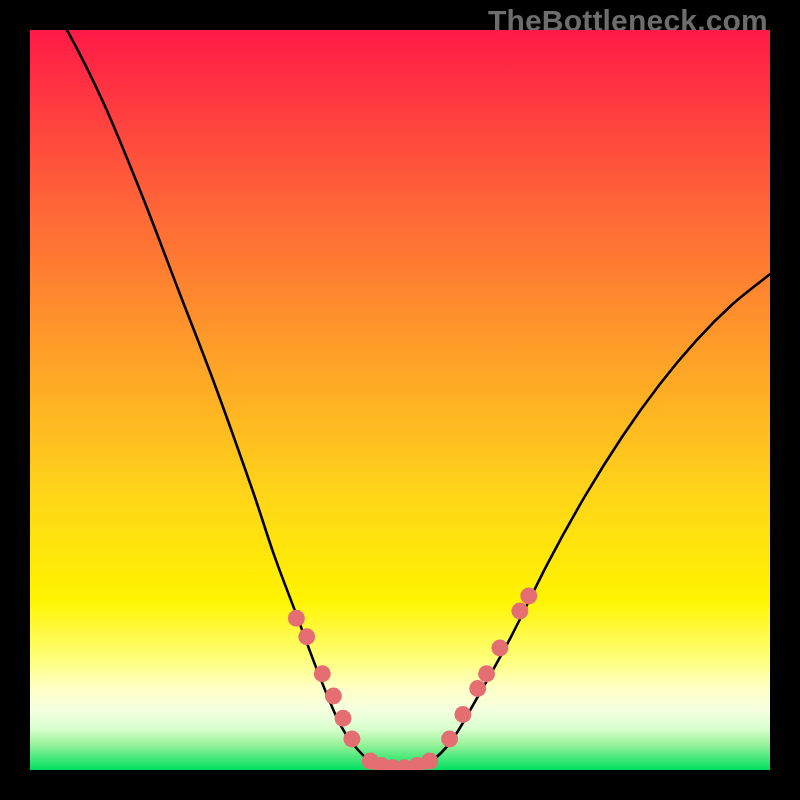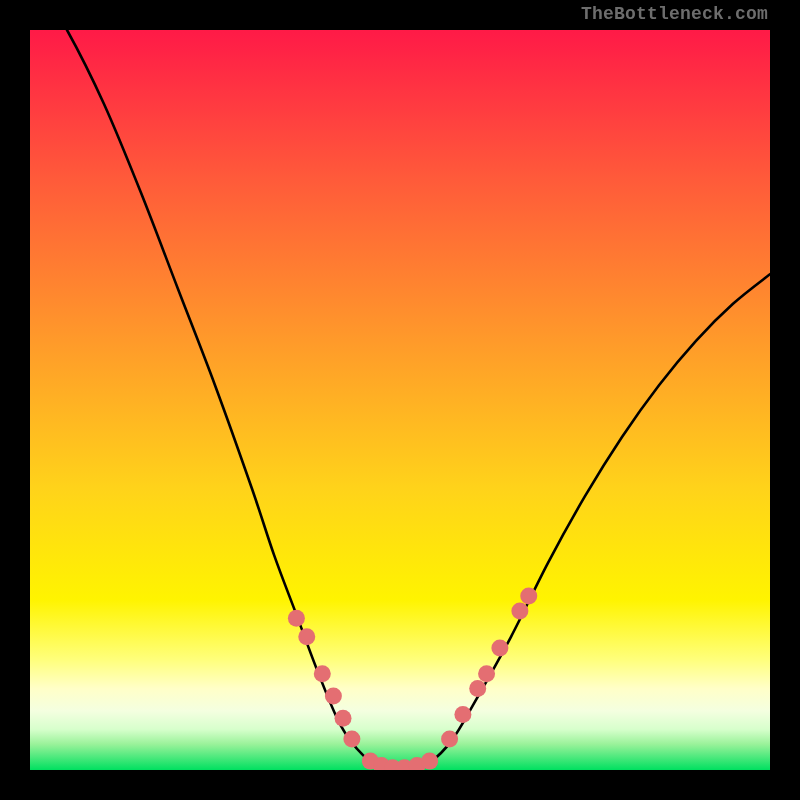--- a/index.html
+++ b/index.html
@@ -25,22 +25,22 @@
   .curve-svg {
     position: absolute;
     inset: 0;
     width: 100%;
     height: 100%;
   }
   .watermark {
     position: absolute;
     top: 4px;
     right: 32px;
-    font-family: Liberation Mono, monospace;
-    font-size: 18px;
+    font-family: Liberation Sans, sans-serif;
+    font-size: 30px;
     font-weight: 600;
     color: #6d6d6d;
     letter-spacing: 0.2px;
   }
 </style>
 </head>
 <body>
 
 <div class="stage">
   <div class="watermark">TheBottleneck.com</div>

